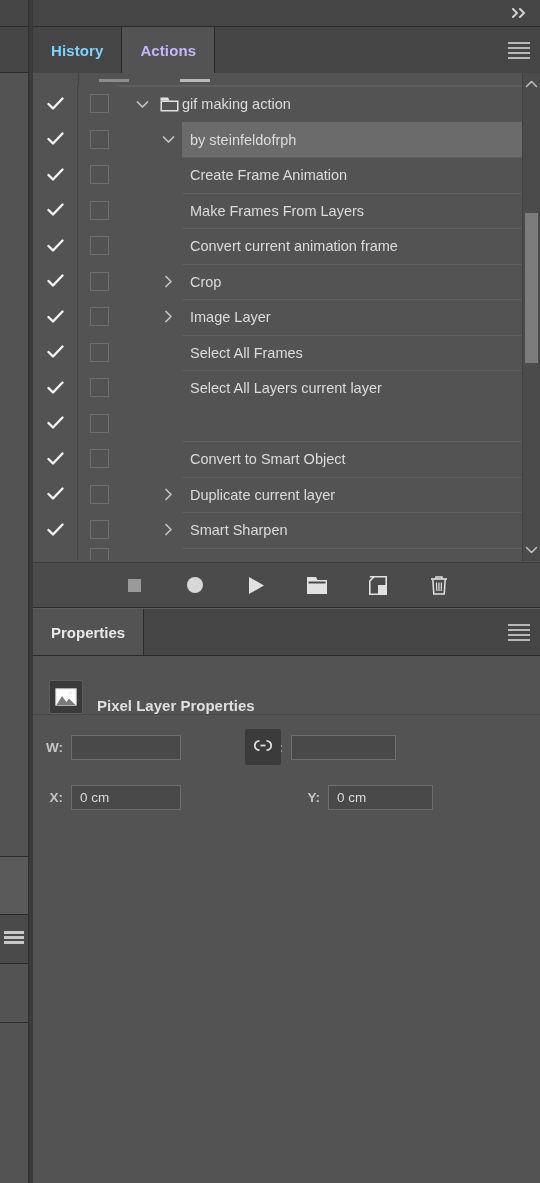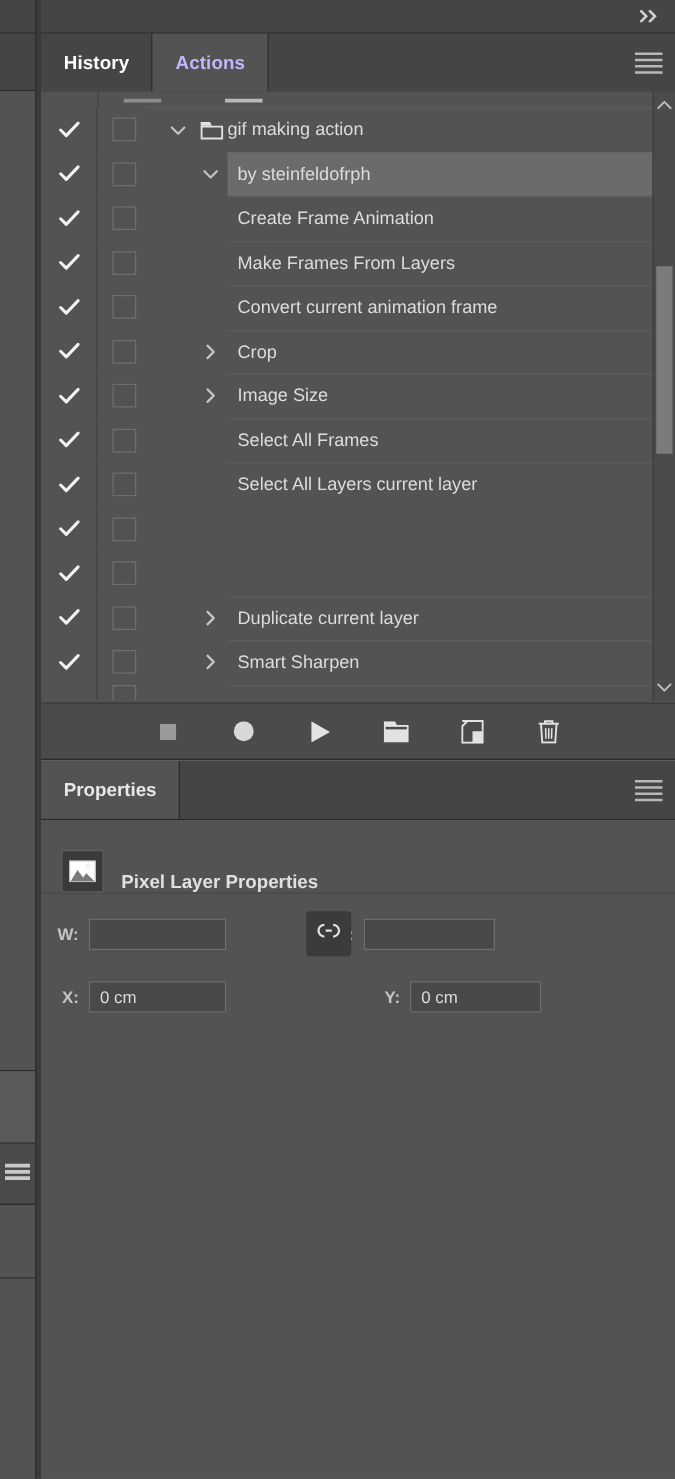--- a/index.html
+++ b/index.html
@@ -86,21 +86,21 @@
   .tabbar {
     position: absolute; left: 0; top: 27px; width: 507px; height: 46px;
     background: #454545;
     border-bottom: 1px solid #2b2b2b;
     display: flex; align-items: stretch;
   }
   .tab {
     display: flex; align-items: center;
     padding: 0 18px;
     font-size: 15px;
-    color: #ffffff;
+    color: #7dd3fc;
     background: #454545;
     border-right: 1px solid #2b2b2b;
     font-weight: bold;
     letter-spacing: .1px;
     cursor: default;
     user-select: none;
   }
   .tab.active {
     background: #535353;
     color: #c4b5fd;
@@ -535,21 +535,21 @@
             </div>
           <div class="col-rest">
             <div class="indent-34"></div>
             <span class="disc">
               <svg width="9" height="13" viewBox="0 0 9 13">
                   <path d="M2 1.5 L7 6.5 L2 11.5" stroke="#c4c4c4" stroke-width="1.7" fill="none" stroke-linecap="round" stroke-linejoin="round"></path>
                 </svg>
             </span>
             <div class="rest-inner">
               <div style="width:8px;min-width:8px;"></div>
-              <span class="rowlabel">Image Size</span>
+              <span class="rowlabel">Image Layer</span>
             </div>
           </div>
         </div>
 
         <div class="row">
           <div class="col-check">
             <span class="chk">
                 <svg width="17" height="14" viewBox="0 0 17 14">
                   <path d="M1.5 7 L6 11.5 L15.5 1.5" stroke="#f2f2f2" stroke-width="2.4" fill="none" stroke-linecap="round" stroke-linejoin="round"></path>
                 </svg>
@@ -604,20 +604,27 @@
           <div class="col-check">
             <span class="chk">
                 <svg width="17" height="14" viewBox="0 0 17 14">
                   <path d="M1.5 7 L6 11.5 L15.5 1.5" stroke="#f2f2f2" stroke-width="2.4" fill="none" stroke-linecap="round" stroke-linejoin="round"></path>
                 </svg>
               </span>
           </div>
           <div class="col-toggle">
               <div class="togglebox"></div>
             </div>
+          <div class="col-rest">
+            <div class="indent-62"></div>
+            <div class="rest-inner">
+              <div style="width:8px;min-width:8px;"></div>
+              <span class="rowlabel">Convert to Smart Object</span>
+            </div>
+          </div>
         </div>
 
         <div class="row">
           <div class="col-check">
             <span class="chk">
                 <svg width="17" height="14" viewBox="0 0 17 14">
                   <path d="M1.5 7 L6 11.5 L15.5 1.5" stroke="#f2f2f2" stroke-width="2.4" fill="none" stroke-linecap="round" stroke-linejoin="round"></path>
                 </svg>
               </span>
           </div>

